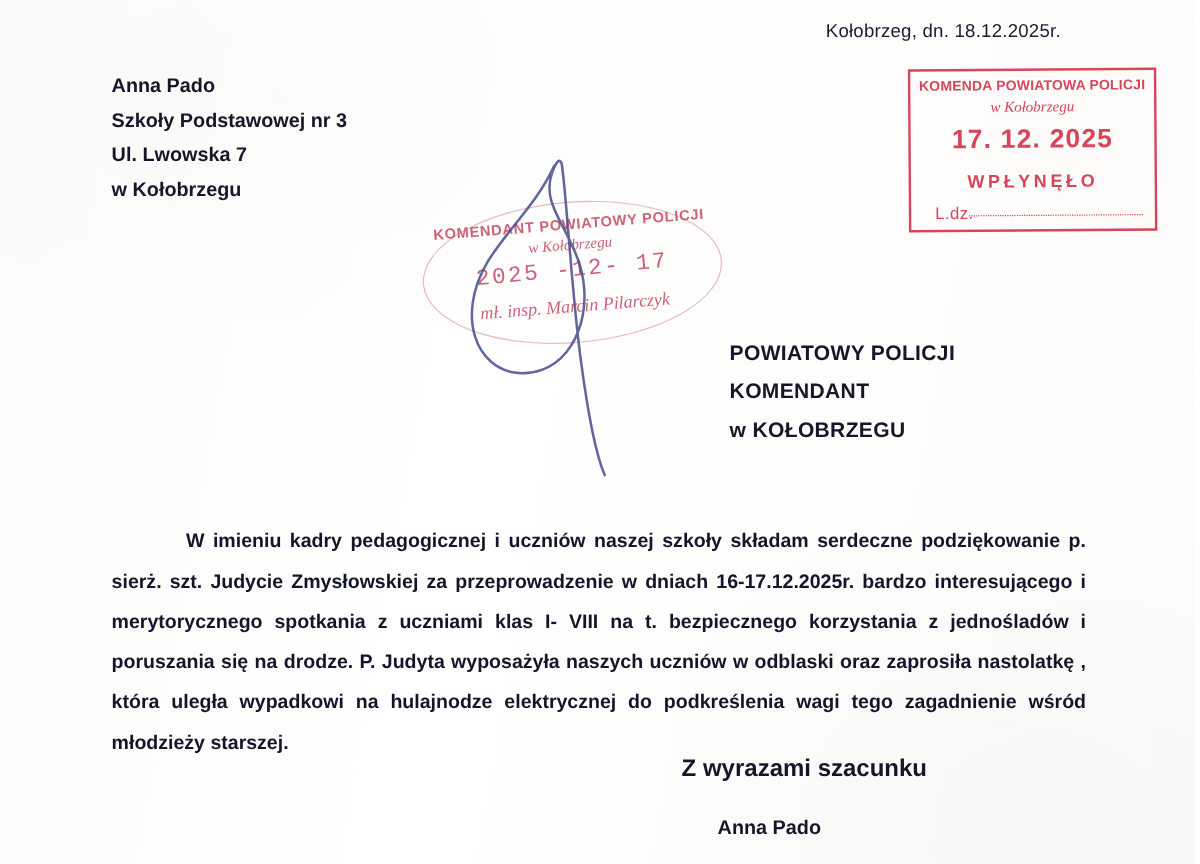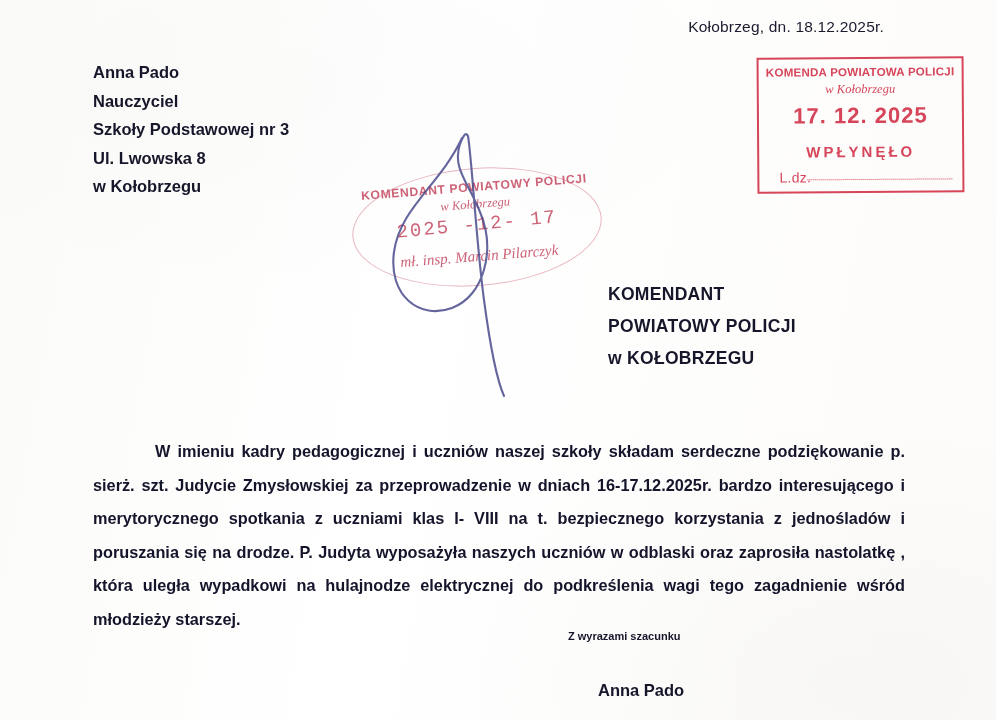--- a/index.html
+++ b/index.html
@@ -222,21 +222,21 @@
   }
   .body-text p {
     margin: 0;
     text-indent: 62px;
   }
 
   .closing {
     position: absolute;
     left: 568px;
     top: 630px;
-    font-size: 11px;
+    font-size: 20px;
     color: #16162a;
     font-weight: 600;
   }
   .sign-name {
     position: absolute;
     left: 598px;
     top: 681px;
     font-size: 16.5px;
     color: #16162a;
     font-weight: 600;
@@ -244,23 +244,22 @@
 </style>
 </head>
 <body>
 
 <div id="page">
 
   <div class="date-line">Kołobrzeg, dn. 18.12.2025r.</div>
 
   <div class="sender-block">
     <div>Anna Pado</div>
-    <div>Nauczyciel</div>
     <div>Szkoły Podstawowej nr 3</div>
-    <div>Ul. Lwowska 8</div>
+    <div>Ul. Lwowska 7</div>
     <div>w Kołobrzegu</div>
   </div>
 
   <div class="stamp-red">
     <div class="s-title">KOMENDA POWIATOWA POLICJI</div>
     <div class="s-sub">w Kołobrzegu</div>
     <div class="s-date">17. 12. 2025</div>
     <div class="s-word">WPŁYNĘŁO</div>
     <div class="s-ldz">L.dz.</div>
     <div class="s-ldz-line"></div>
@@ -272,22 +271,22 @@
     <div class="o-sub">w Kołobrzegu</div>
     <div class="o-date">2025 -12- 17</div>
     <div class="o-name">mł. insp. Marcin Pilarczyk</div>
   </div>
 
   <svg class="signature-loop" viewBox="0 0 190 270" xmlns="http://www.w3.org/2000/svg">
     <path d="M82 8 C 60 55, 20 78, 14 122 C 8 166, 40 190, 72 178 C 104 166, 116 120, 100 82 C 88 52, 72 38, 80 14 C 84 4, 86 2, 88 6 C 92 30, 96 110, 104 170 C 110 215, 116 248, 124 266" fill="none" stroke="#4a4a8c" stroke-width="2.1" stroke-linecap="round" opacity="0.85"></path>
   </svg>
 
   <div class="addressee-block">
+    <div>POWIATOWY POLICJI</div>
     <div>KOMENDANT</div>
-    <div>POWIATOWY POLICJI</div>
     <div>w KOŁOBRZEGU</div>
   </div>
 
   <div class="body-text">
     <p>W imieniu kadry pedagogicznej i uczniów naszej szkoły składam serdeczne podziękowanie p. sierż. szt. Judycie Zmysłowskiej za przeprowadzenie w dniach 16-17.12.2025r. bardzo interesującego i merytorycznego spotkania z uczniami klas I- VIII na t. bezpiecznego korzystania z jednośladów i poruszania się na drodze. P. Judyta  wyposażyła naszych uczniów w odblaski oraz zaprosiła nastolatkę , która uległa wypadkowi na hulajnodze elektrycznej do podkreślenia wagi tego zagadnienie wśród młodzieży starszej.</p>
   </div>
 
   <div class="closing">Z wyrazami szacunku</div>
   <div class="sign-name">Anna Pado</div>
 

